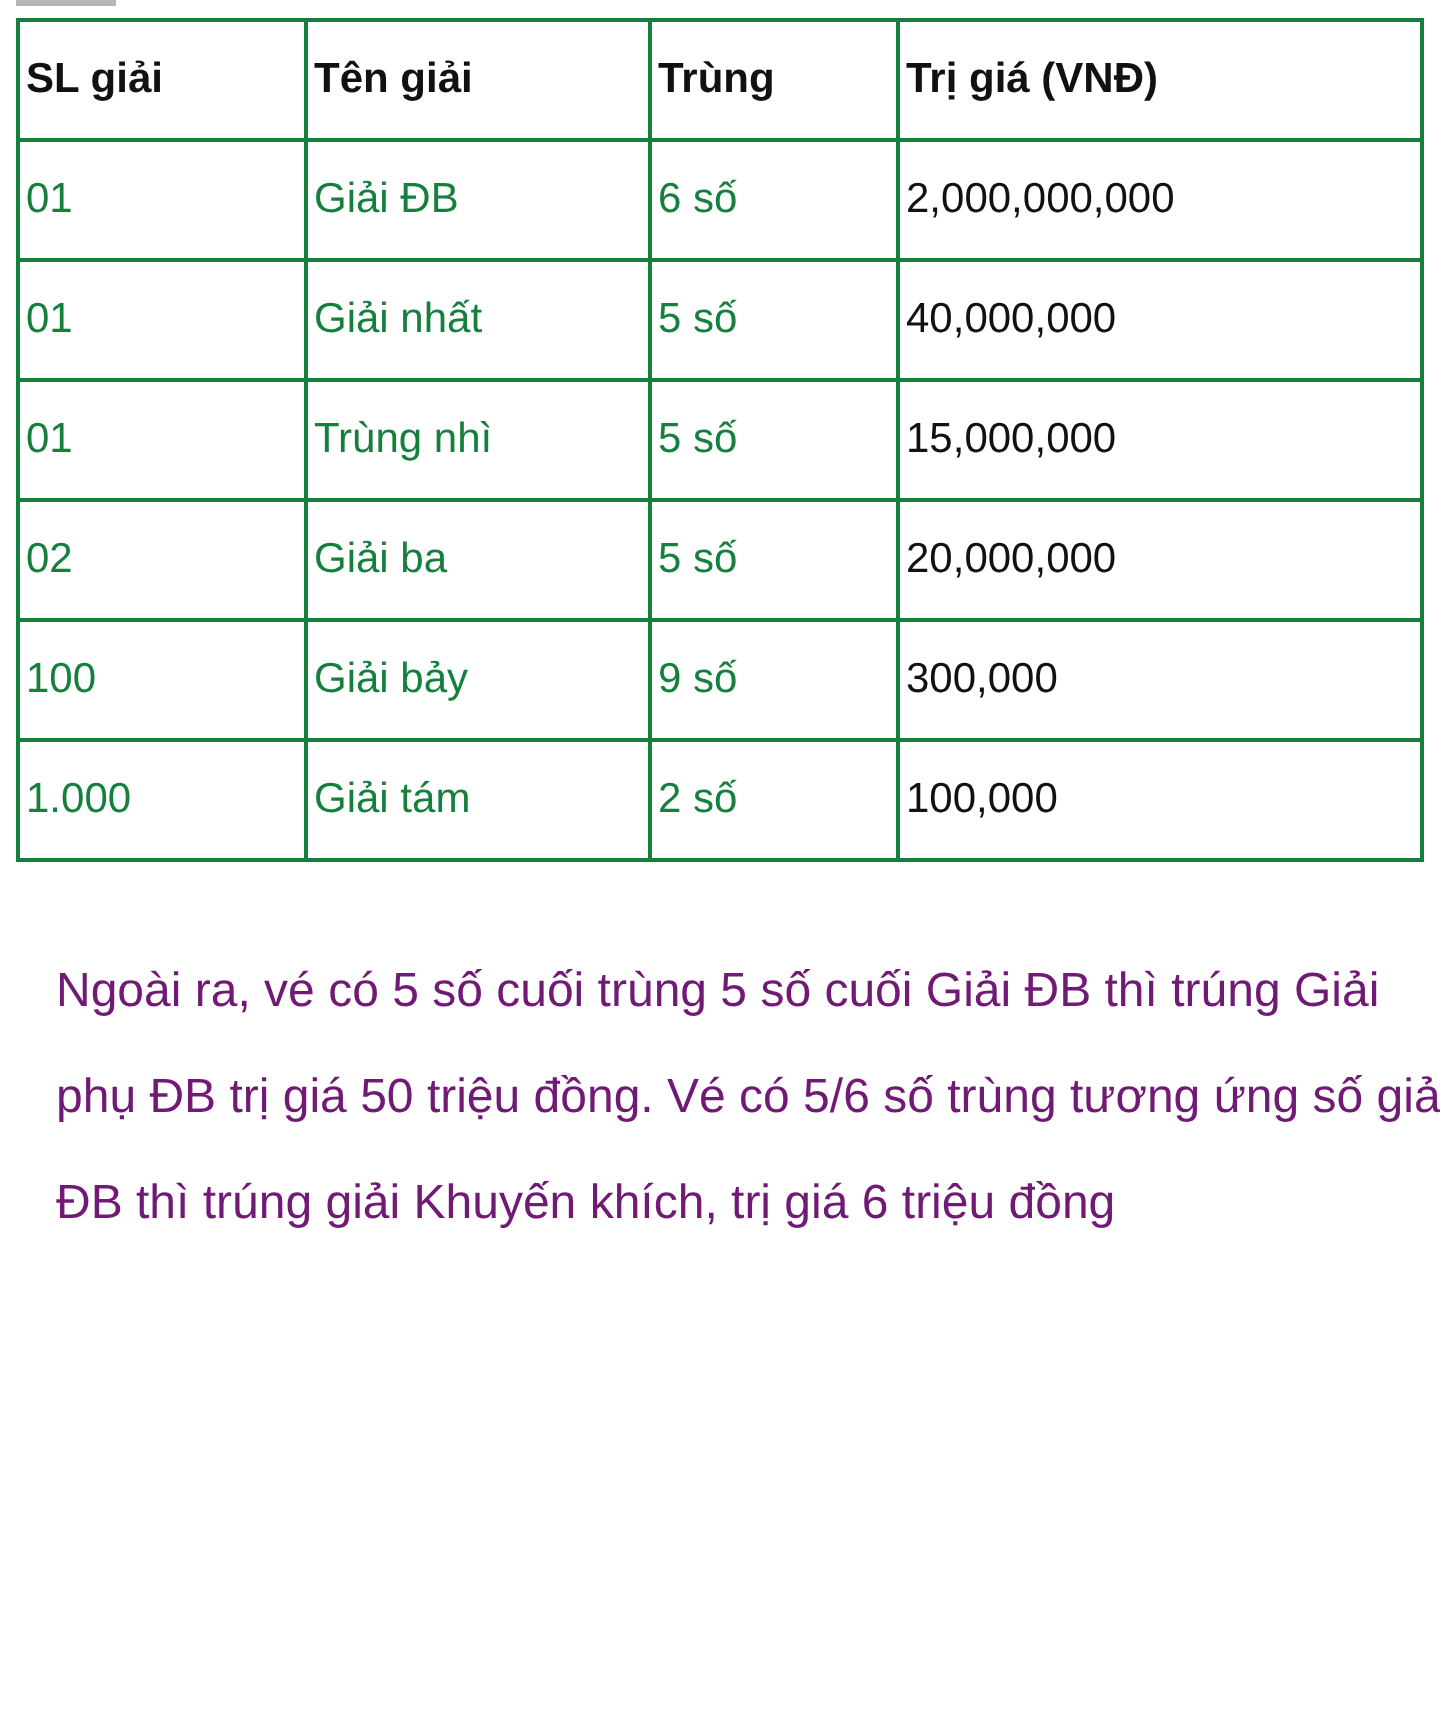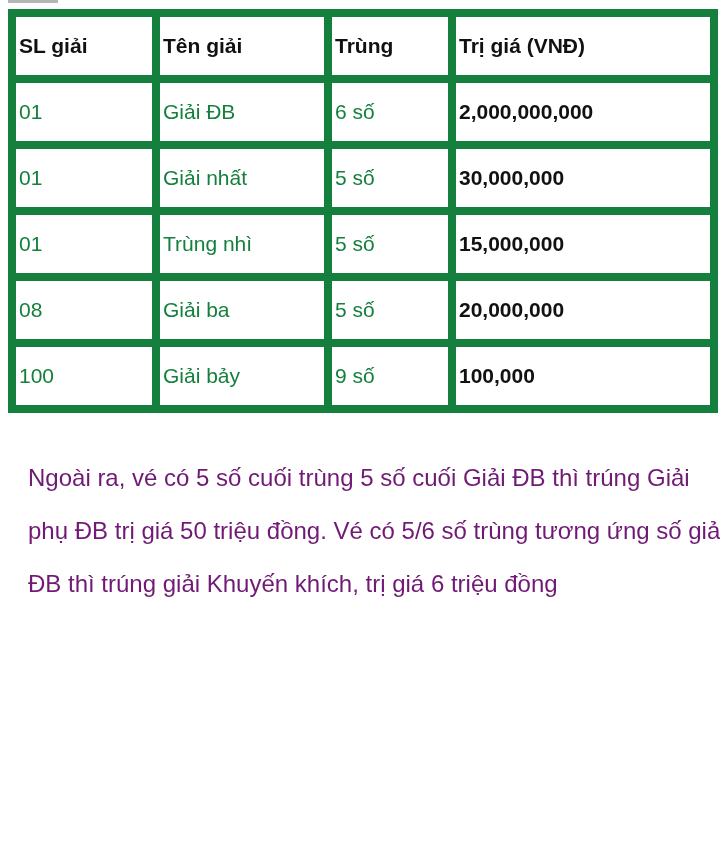--- a/index.html
+++ b/index.html
@@ -23,40 +23,40 @@
     height: 3px;
     background: #b5b5b5;
   }
   table.prize-table {
     border-collapse: collapse;
     table-layout: fixed;
     margin: 9px 0 0 8px;
   }
   table.prize-table th,
   table.prize-table td {
-    border: 8px solid #15803d;
+    border: 2px solid #15803d;
     height: 58px;
     vertical-align: middle;
     padding: 0 6px 0 3px;
     text-align: left;
     font-size: 21px;
     line-height: 1.2;
     overflow: hidden;
     white-space: nowrap;
   }
   table.prize-table th {
     font-weight: bold;
     color: #111111;
   }
   table.prize-table td {
     font-weight: normal;
     color: #15803d;
   }
   table.prize-table td.value-cell {
-    font-weight: bold;
+    font-weight: normal;
     color: #111111;
   }
   .note-paragraph {
     margin: 38px 10px 0 28px;
     width: 698px;
     font-size: 24px;
     line-height: 53px;
     color: #701a75;
   }
 </style>
@@ -84,36 +84,42 @@
     <tr>
       <td>01</td>
       <td>Giải ĐB</td>
       <td>6 số</td>
       <td class="value-cell">2,000,000,000</td>
     </tr>
     <tr>
       <td>01</td>
       <td>Giải nhất</td>
       <td>5 số</td>
-      <td class="value-cell">30,000,000</td>
+      <td class="value-cell">40,000,000</td>
     </tr>
     <tr>
       <td>01</td>
       <td>Trùng nhì</td>
       <td>5 số</td>
       <td class="value-cell">15,000,000</td>
     </tr>
     <tr>
-      <td>08</td>
+      <td>02</td>
       <td>Giải ba</td>
       <td>5 số</td>
       <td class="value-cell">20,000,000</td>
     </tr>
     <tr>
       <td>100</td>
       <td>Giải bảy</td>
       <td>9 số</td>
+      <td class="value-cell">300,000</td>
+    </tr>
+    <tr>
+      <td>1.000</td>
+      <td>Giải tám</td>
+      <td>2 số</td>
       <td class="value-cell">100,000</td>
     </tr>
   </tbody>
 </table>
 
 <p class="note-paragraph">Ngoài ra, vé có 5 số cuối trùng 5 số cuối Giải ĐB thì trúng Giải phụ ĐB trị giá 50 triệu đồng. Vé có 5/6 số trùng tương ứng số giải ĐB thì trúng giải Khuyến khích, trị giá 6 triệu đồng</p>
 
 </body></html>

